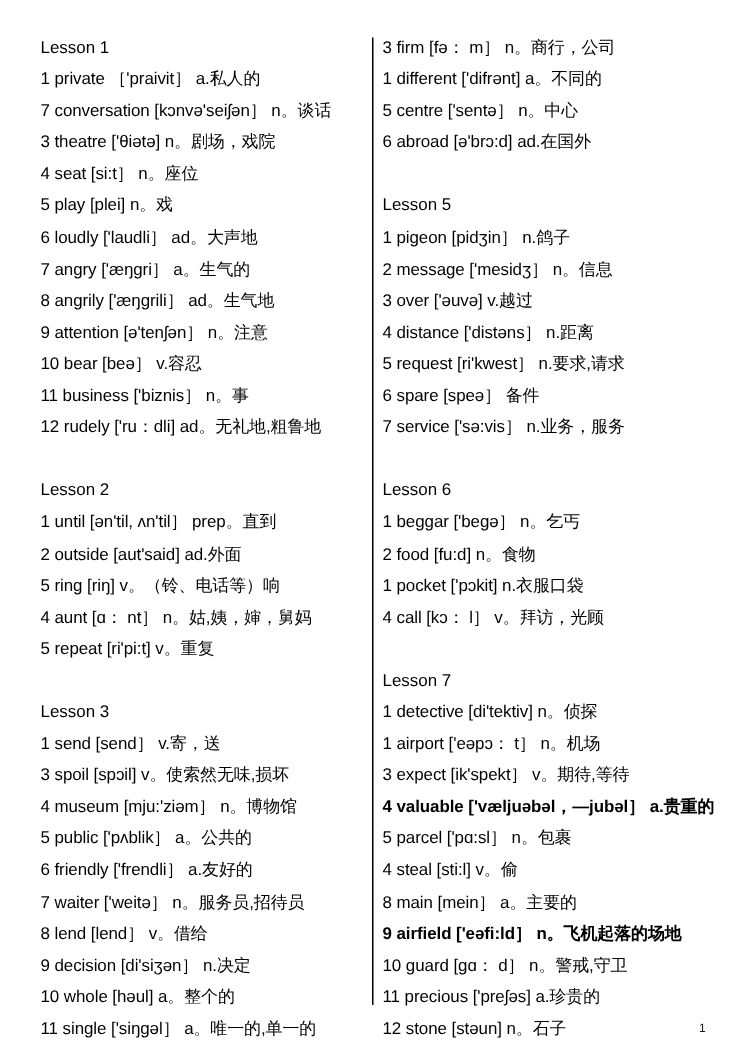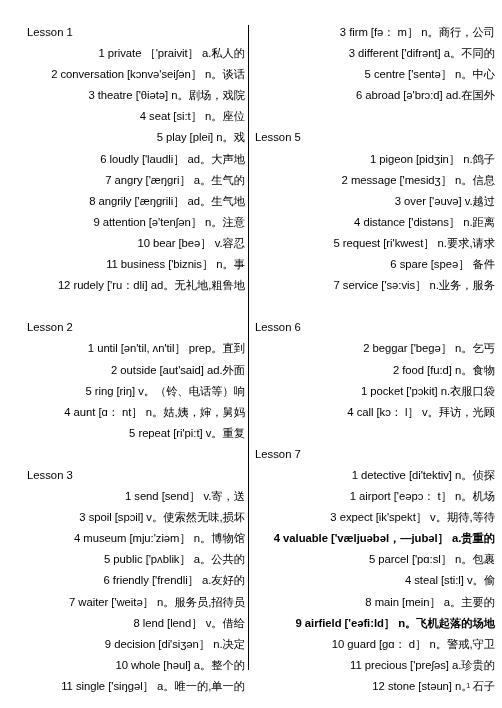--- a/index.html
+++ b/index.html
@@ -40,21 +40,20 @@
     left: 27px;
     width: 218px;
   }
   .col-right {
     left: 255px;
     width: 240px;
   }
   .entry {
     white-space: nowrap;
     letter-spacing: -0.05px;
-    text-align: right;
   }
   .entry.wrap {
     white-space: normal;
     font-weight: bold;
   }
   .lesson-head {
     white-space: nowrap;
   }
   .gap {
     height: 21.1px;
@@ -72,21 +71,21 @@
 <body>
 
 <div id="page">
 
   <div class="divider"></div>
 
   <div class="col col-left">
     <div>
       <div class="lesson-head">Lesson 1</div>
       <div class="entry">1 private  ［'praivit］ a.私人的</div>
-      <div class="entry">2 conversation [kɔnvə'seiʃən］ n。谈话</div>
+      <div class="entry">7 conversation [kɔnvə'seiʃən］ n。谈话</div>
       <div class="entry">3 theatre  ['θiətə] n。剧场，戏院</div>
       <div class="entry">4 seat  [si:t］ n。座位</div>
       <div class="entry">5 play  [plei] n。戏</div>
       <div class="entry">6 loudly ['laudli］ ad。大声地</div>
       <div class="entry">7 angry ['æŋgri］ a。生气的</div>
       <div class="entry">8 angrily ['æŋgrili］ ad。生气地</div>
       <div class="entry">9 attention [ə'tenʃən］ n。注意</div>
       <div class="entry">10 bear  [beə］ v.容忍</div>
       <div class="entry">11 business  ['biznis］ n。事</div>
       <div class="entry">12 rudely  ['ru：dli] ad。无礼地,粗鲁地</div>
@@ -113,39 +112,39 @@
       <div class="entry">9 decision  [di'siʒən］ n.决定</div>
       <div class="entry">10 whole  [həul] a。整个的</div>
       <div class="entry">11 single ['siŋgəl］ a。唯一的,单一的</div>
     </div>
 
   </div>
 
   <div class="col col-right">
     <div>
       <div class="entry">3 firm  [fə： m］ n。商行，公司</div>
-      <div class="entry">3 different  ['difrənt] a。不同的</div>
+      <div class="entry">1 different  ['difrənt] a。不同的</div>
       <div class="entry">5 centre ['sentə］ n。中心</div>
       <div class="entry">6 abroad [ə'brɔ:d] ad.在国外</div>
     </div>
     <div class="gap"></div>
     <div>
       <div class="lesson-head">Lesson 5</div>
       <div class="entry">1 pigeon [pidʒin］ n.鸽子</div>
       <div class="entry">2 message  ['mesidʒ］ n。信息</div>
       <div class="entry">3 over  ['əuvə] v.越过</div>
       <div class="entry">4 distance ['distəns］ n.距离</div>
       <div class="entry">5 request  [ri'kwest］ n.要求,请求</div>
       <div class="entry">6 spare  [speə］ 备件</div>
       <div class="entry">7 service ['sə:vis］ n.业务，服务</div>
     </div>
     <div class="gap"></div>
     <div>
       <div class="lesson-head">Lesson 6</div>
-      <div class="entry">2 beggar  ['begə］ n。乞丐</div>
+      <div class="entry">1 beggar  ['begə］ n。乞丐</div>
       <div class="entry">2 food  [fu:d] n。食物</div>
       <div class="entry">1 pocket  ['pɔkit] n.衣服口袋</div>
       <div class="entry">4 call [kɔ： l］ v。拜访，光顾</div>
     </div>
     <div class="gap"></div>
     <div>
       <div class="lesson-head">Lesson 7</div>
       <div class="entry">1 detective  [di'tektiv] n。侦探</div>
       <div class="entry">1 airport  ['eəpɔ： t］ n。机场</div>
       <div class="entry">3 expect  [ik'spekt］ v。期待,等待</div>

